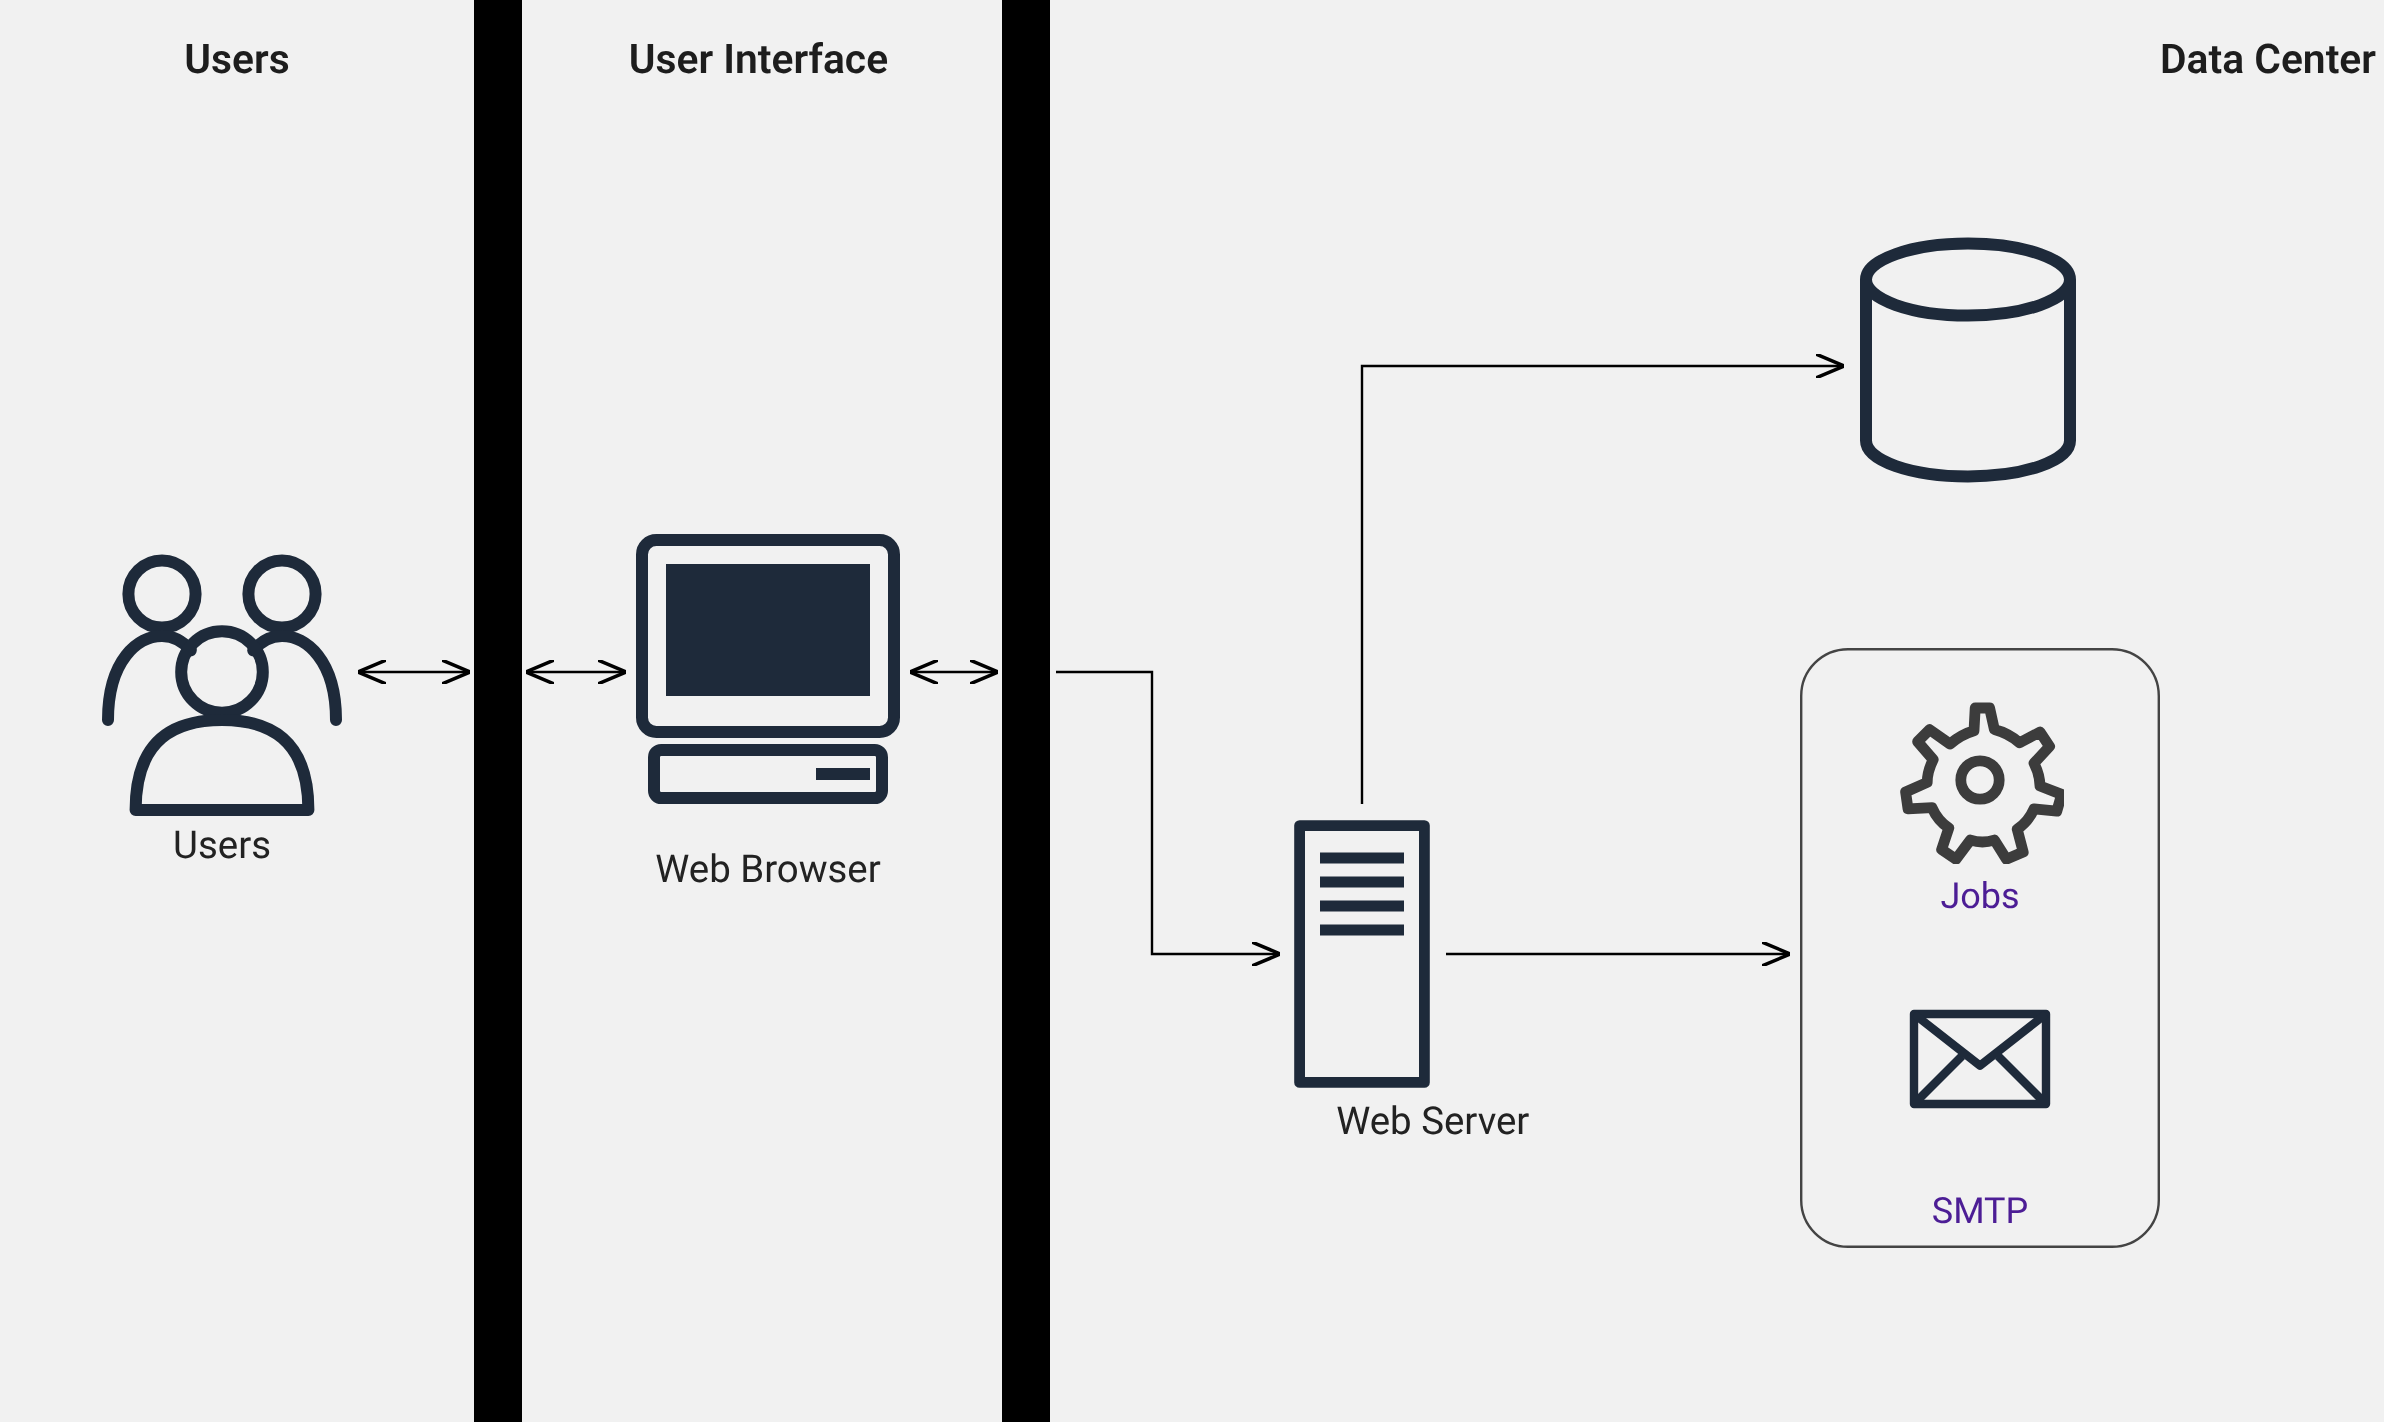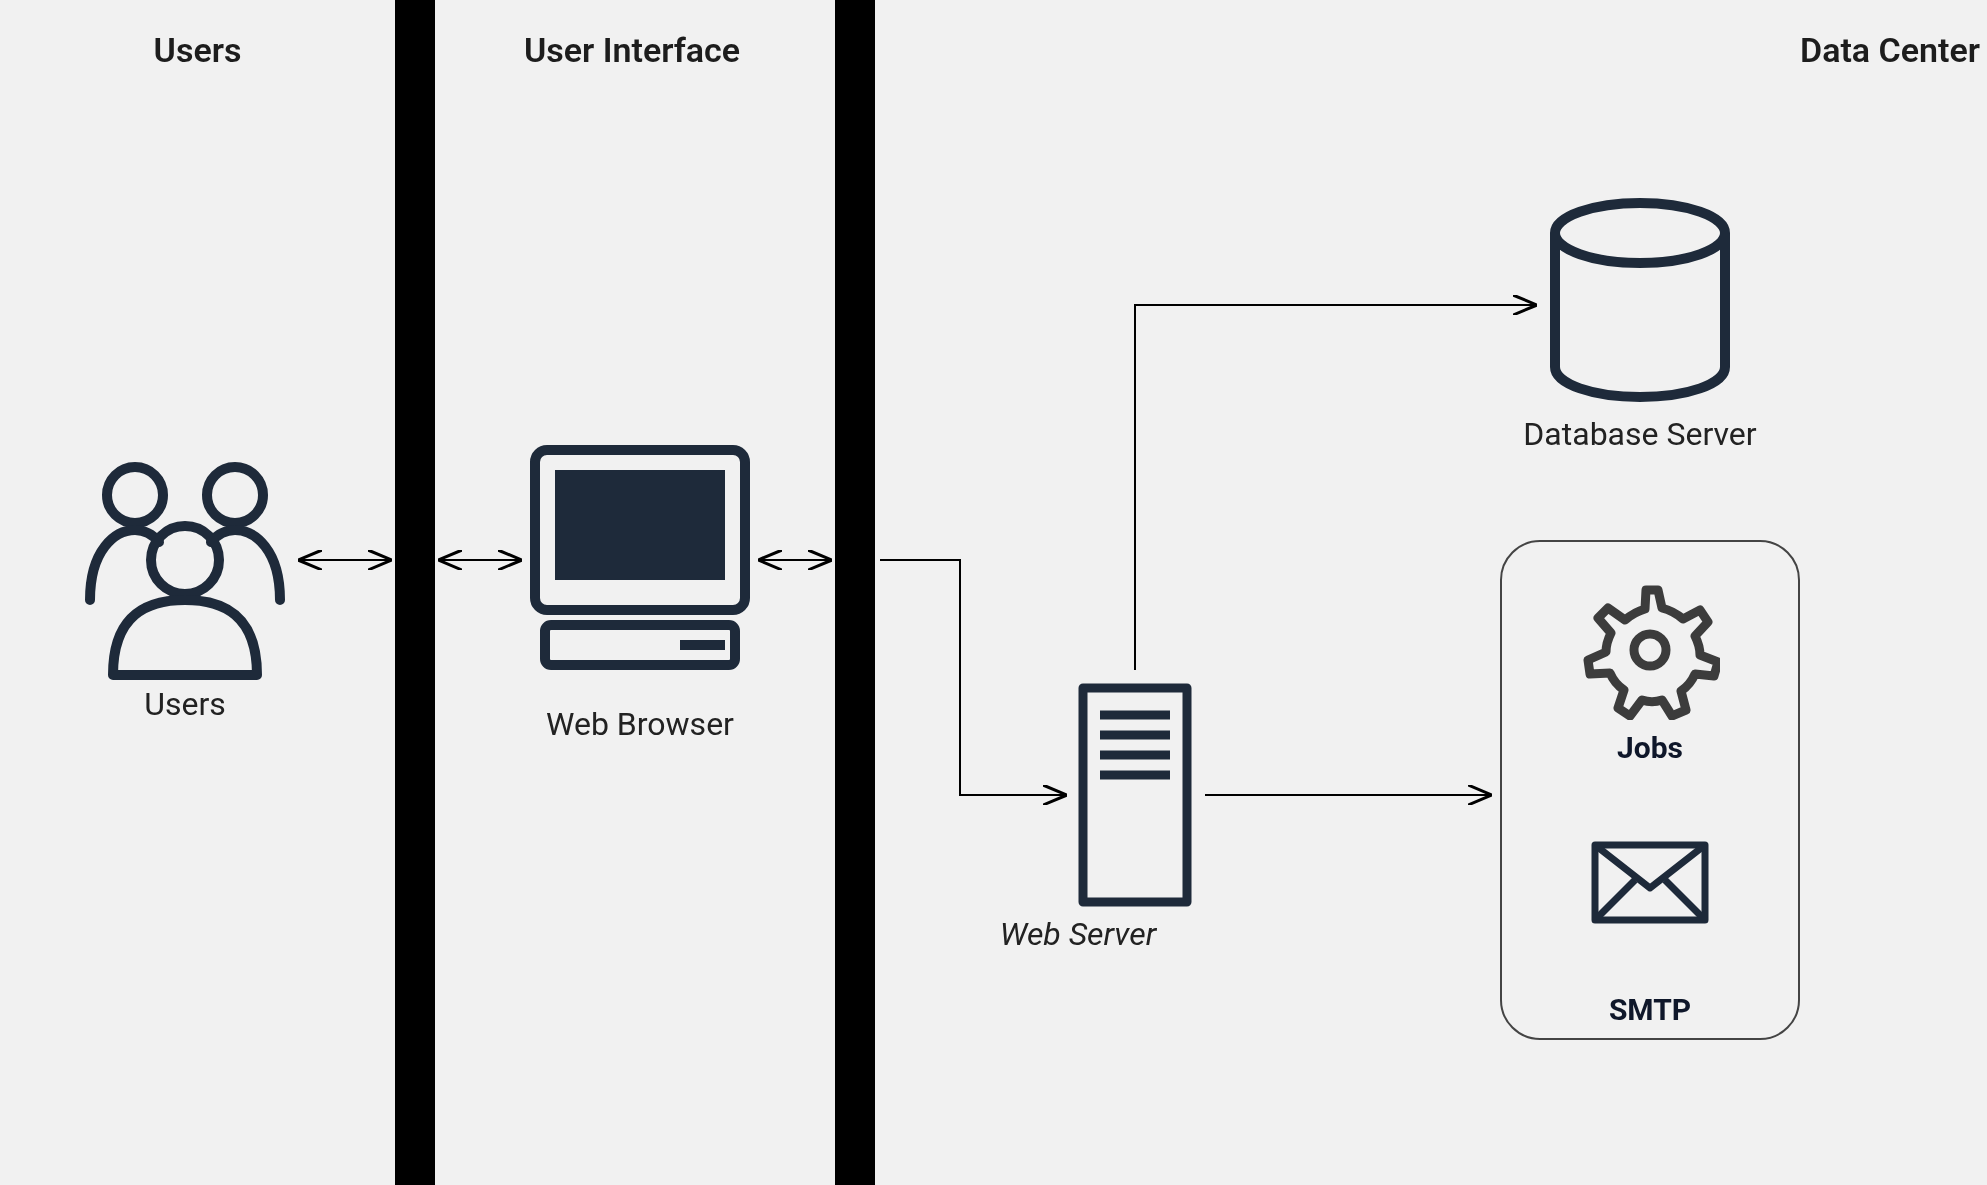--- a/index.html
+++ b/index.html
@@ -36,22 +36,22 @@
   }
   .node-label {
     font-size: 32px;
     font-weight: 400;
     color: #222;
     text-align: center;
     position: absolute;
   }
   .sub-label {
     font-size: 30px;
-    font-weight: 700;
-    color: #0f172a;
+    font-weight: 400;
+    color: #4c1d95;
     text-align: center;
     position: absolute;
   }
   svg.icon {
     position: absolute;
     stroke: #1e2a3a;
     fill: none;
   }
   .services-box {
     position: absolute;
@@ -110,29 +110,28 @@
 
   <svg class="icon" style="left:1075px;top:680px;width:120px;height:230px;" viewBox="0 0 120 230">
     <g stroke="#1e2a3a" stroke-width="9" fill="none" stroke-linejoin="round">
       <rect x="8" y="8" width="104" height="214"></rect>
       <line x1="25" y1="35" x2="95" y2="35" stroke-width="9"></line>
       <line x1="25" y1="55" x2="95" y2="55" stroke-width="9"></line>
       <line x1="25" y1="75" x2="95" y2="75" stroke-width="9"></line>
       <line x1="25" y1="95" x2="95" y2="95" stroke-width="9"></line>
     </g>
   </svg>
-  <div class="node-label" style="left:958px;top:915px;width:240px;font-style:italic;">Web Server</div>
+  <div class="node-label" style="left:1074px;top:915px;width:240px;">Web Server</div>
 
   <svg class="icon" style="left:1545px;top:195px;width:190px;height:210px;" viewBox="0 0 190 210">
     <g stroke="#1e2a3a" stroke-width="10" fill="none">
       <ellipse cx="95" cy="38" rx="85" ry="30"></ellipse>
       <path d="M10 38 L10 172 C10 189, 48 202, 95 202 C142 202, 180 189, 180 172 L180 38"></path>
     </g>
   </svg>
-  <div class="node-label" style="left:1500px;top:415px;width:280px;">Database Server</div>
 
   <div class="services-box" style="left:1500px;top:540px;width:300px;height:500px;"></div>
 
   <svg class="icon" style="left:1580px;top:580px;width:140px;height:140px;" viewBox="0 0 140 140">
     <g stroke="#3c3c3c" stroke-width="9" fill="none" stroke-linejoin="round">
       <circle cx="70" cy="70" r="16"></circle>
       <path d="M70 10 L78 10 L82 28 C90 30 97 34 103 39 L120 30 L128 42 L115 56 C118 62 120 68 120 75 L138 82 L134 96 L115 94 C112 101 107 107 101 111 L106 130 L92 136 L82 120 C76 122 68 122 62 120 L50 136 L38 128 L44 110 C38 106 33 100 30 93 L10 94 L8 80 L26 72 C26 66 28 59 31 53 L18 38 L28 28 L45 40 C51 35 58 31 65 29 L66 10 Z"></path>
     </g>
   </svg>
   <div class="sub-label" style="left:1575px;top:730px;width:150px;">Jobs</div>

